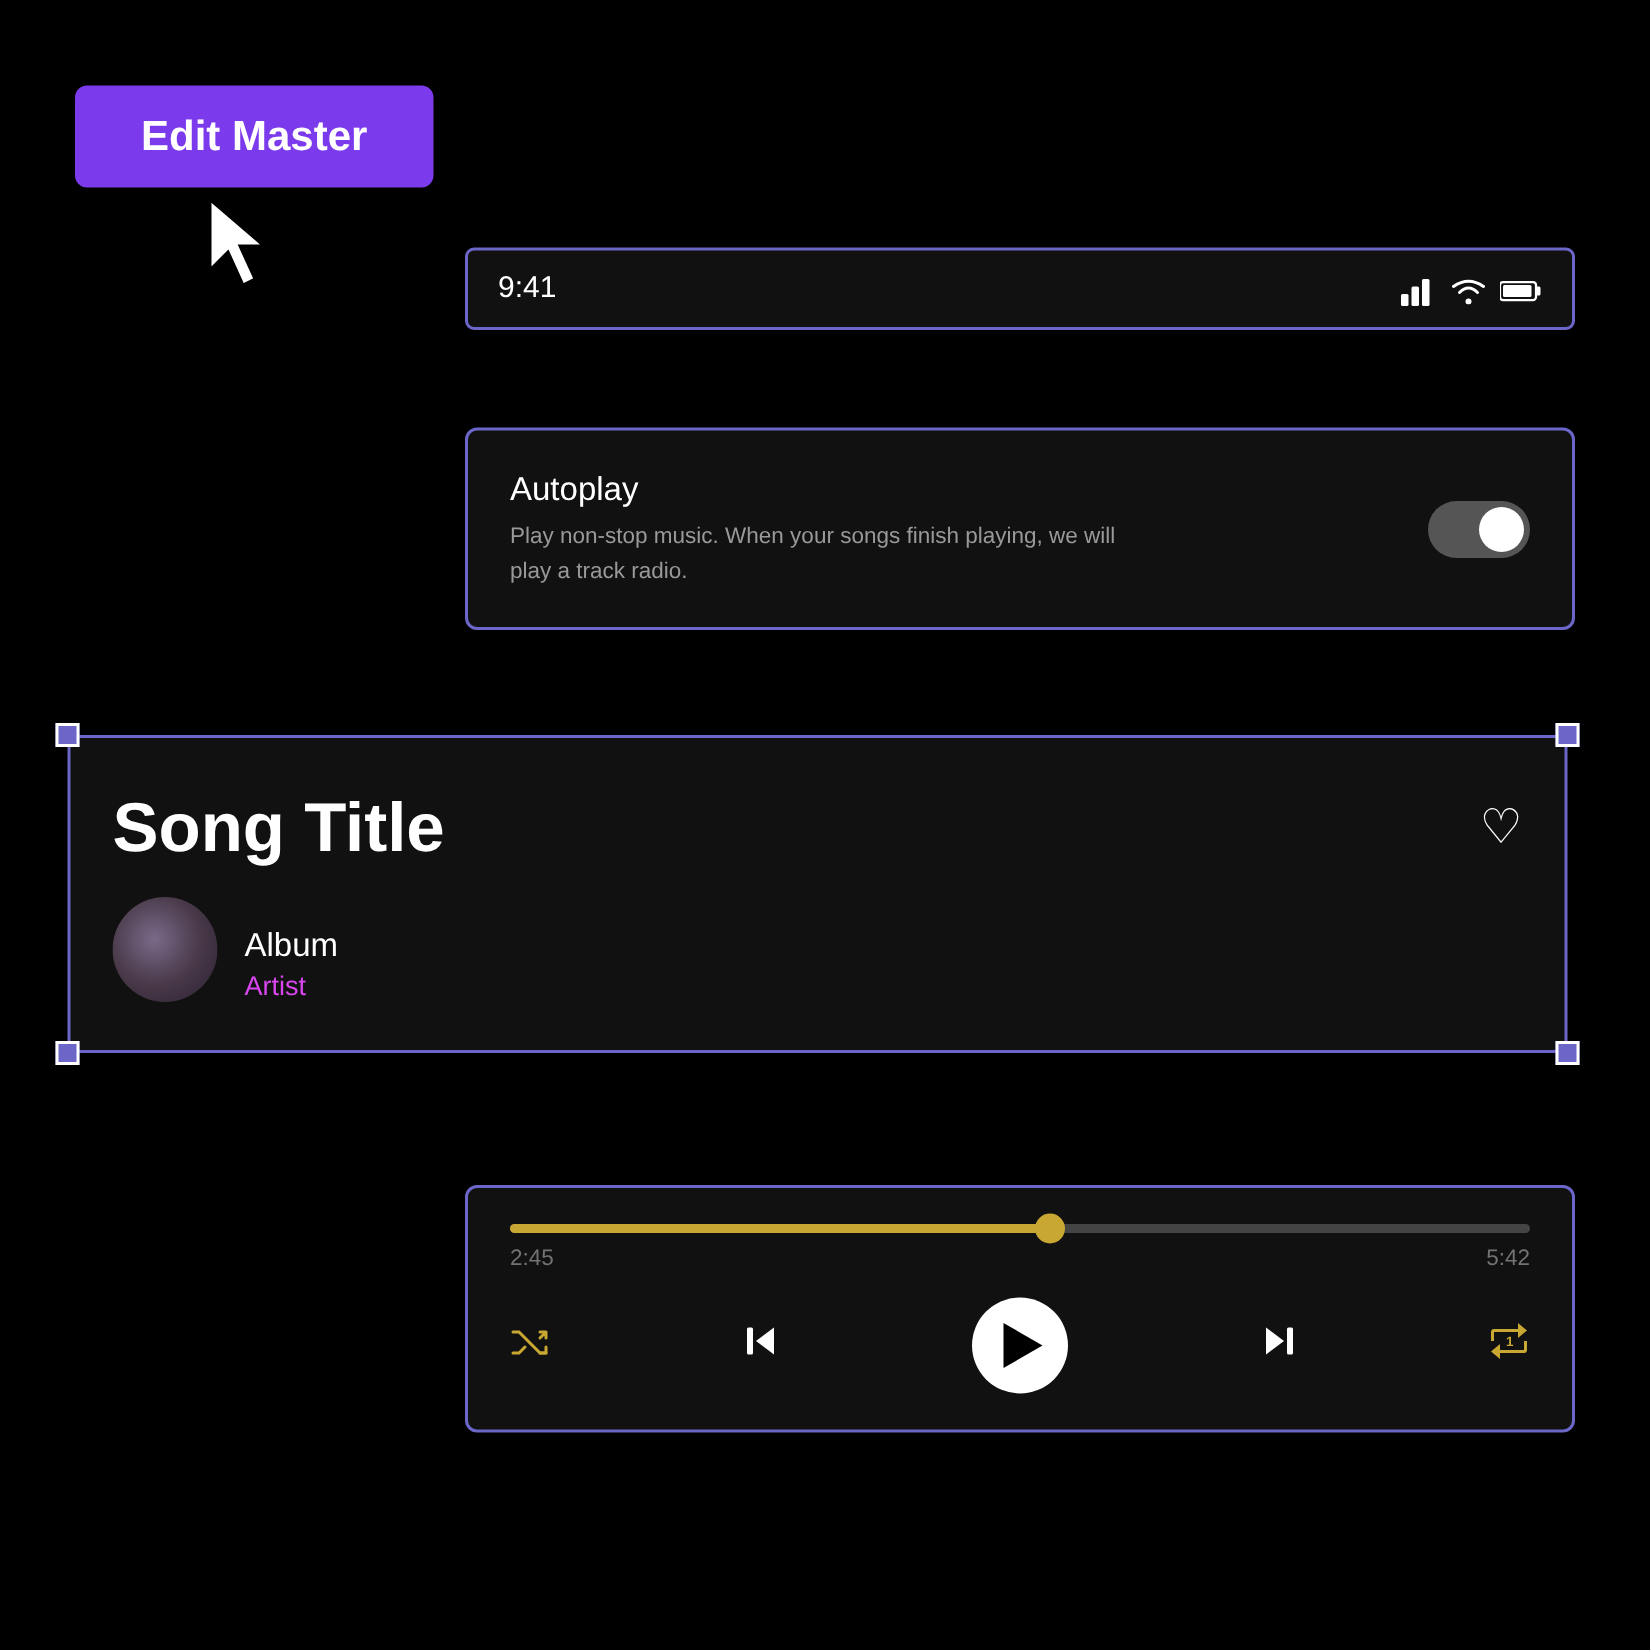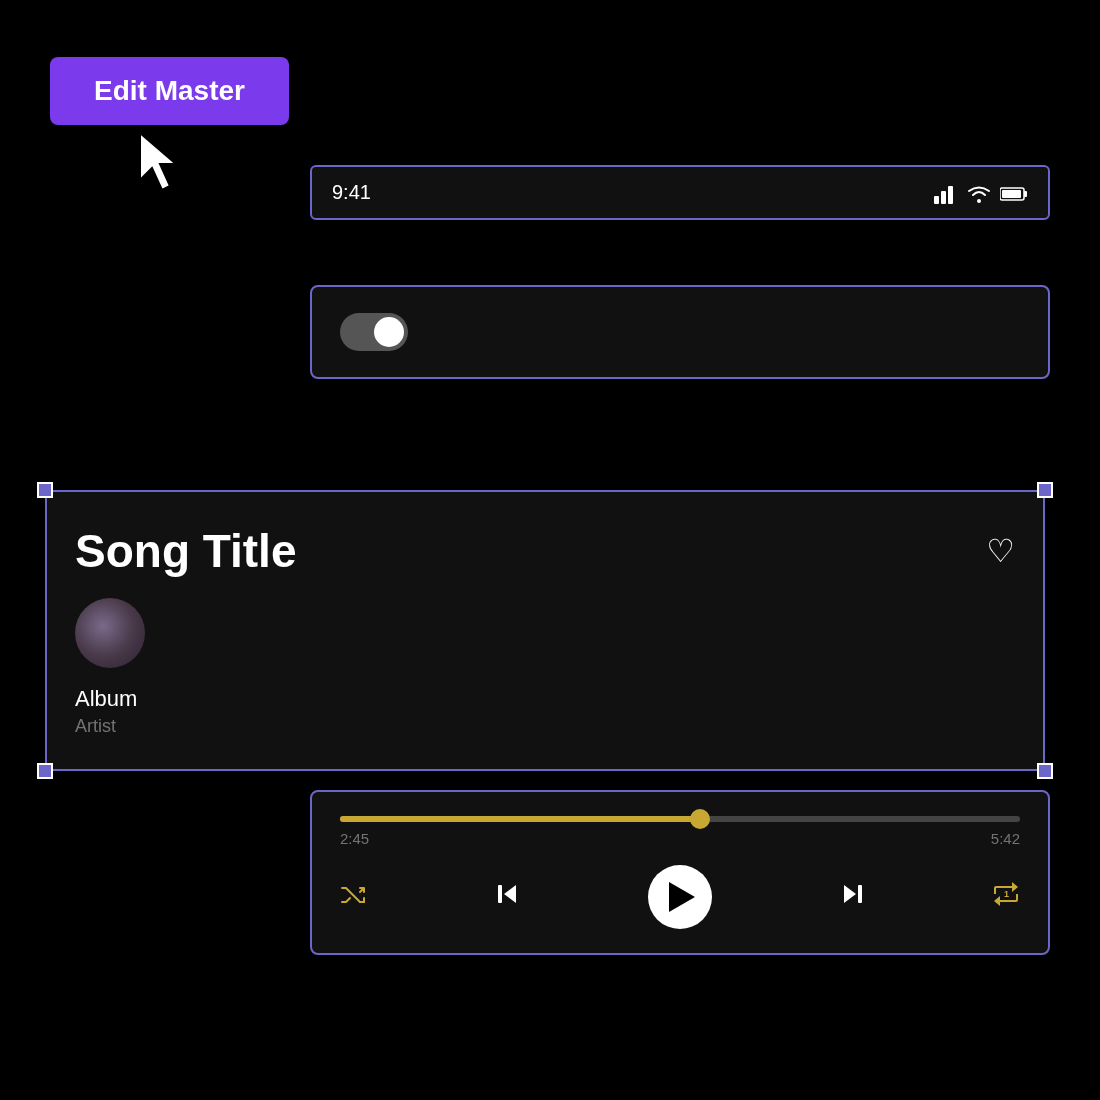--- a/index.html
+++ b/index.html
@@ -140,23 +140,22 @@
       font-weight: 700;
     }
 
     .heart-icon {
       color: #fff;
       font-size: 32px;
     }
 
     .song-info-row {
       display: flex;
-      align-items: flex-start;
+      align-items: flex-end;
       gap: 18px;
-      flex-direction: column;
     }
 
     .album-art {
       width: 70px;
       height: 70px;
       border-radius: 50%;
       background: linear-gradient(135deg, #4a4060, #7a6050, #3a3040);
       overflow: hidden;
       display: flex;
       align-items: center;
@@ -176,21 +175,21 @@
       gap: 4px;
     }
 
     .album-name {
       color: #fff;
       font-size: 22px;
       font-weight: 500;
     }
 
     .artist-name {
-      color: #737373;
+      color: #d946ef;
       font-size: 18px;
     }
 
     
     .handle {
       position: absolute;
       width: 16px;
       height: 16px;
       background: #6b66c8;
       border: 2px solid #fff;
@@ -325,20 +324,24 @@
 
     <svg width="28" height="16" viewBox="0 0 28 16">
       <rect x="0" y="2" width="24" height="12" rx="2" fill="none" stroke="#fff" stroke-width="1.5"></rect>
       <rect x="24" y="5" width="3" height="6" rx="1" fill="#fff"></rect>
       <rect x="2" y="4" width="19" height="8" rx="1" fill="#fff"></rect>
     </svg>
   </div>
 </div>
 
 <div class="autoplay-card">
+  <div class="autoplay-text">
+    <div class="autoplay-title">Autoplay</div>
+    <div class="autoplay-desc">Play non-stop music. When your songs finish playing, we will play a track radio.</div>
+  </div>
   <div class="toggle">
     <div class="toggle-knob"></div>
   </div>
 </div>
 
 <div class="song-card-container">
   <div class="selection-handles">
     <div class="song-card">
       <div class="song-title-row">
         <span class="song-title">Song Title</span>

